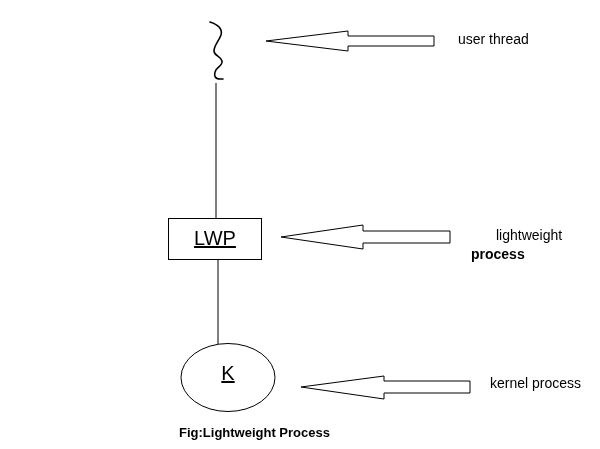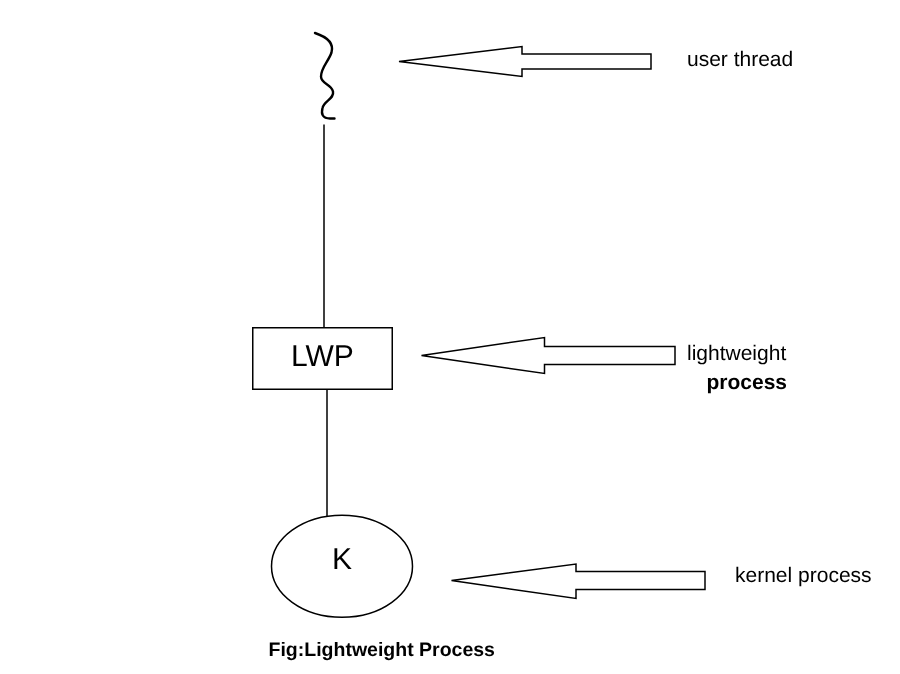--- a/index.html
+++ b/index.html
@@ -28,20 +28,21 @@
       line-height: 17px;
       color: #000000;
       white-space: nowrap;
     }
     .node-text {
       position: absolute;
       font-size: 20px;
       color: #000000;
       text-align: center;
       white-space: nowrap;
+      text-decoration: underline;
     }
     .caption {
       position: absolute;
       font-size: 13px;
       font-weight: bold;
       white-space: nowrap;
       margin-left: 28px;
     }
   </style>
 </head>
@@ -65,18 +66,18 @@
 
   <polygon points="301,387 384,376 384,381 470,381 470,393 384,393 384,399" fill="#ffffff" stroke="#000000" stroke-width="1" stroke-linejoin="miter"></polygon>
 </svg>
 
 <div class="node-text" style="left:168px; top:227px; width:94px;">LWP</div>
 
 <div class="node-text" style="left:181px; top:362px; width:94px;">K</div>
 
 <div class="label" style="left:458px; top:31px;">user thread</div>
 
-<div class="label" style="left:458px; top:227px;">lightweight</div>
+<div class="label" style="left:496px; top:227px;">lightweight</div>
 <div class="label" style="left:471px; top:246px;font-weight:bold;">process</div>
 
 <div class="label" style="left:490px; top:375px;">kernel process</div>
 
 <div class="caption" style="left:151px; top:425px;">Fig:Lightweight Process</div>
 
 </body></html>

